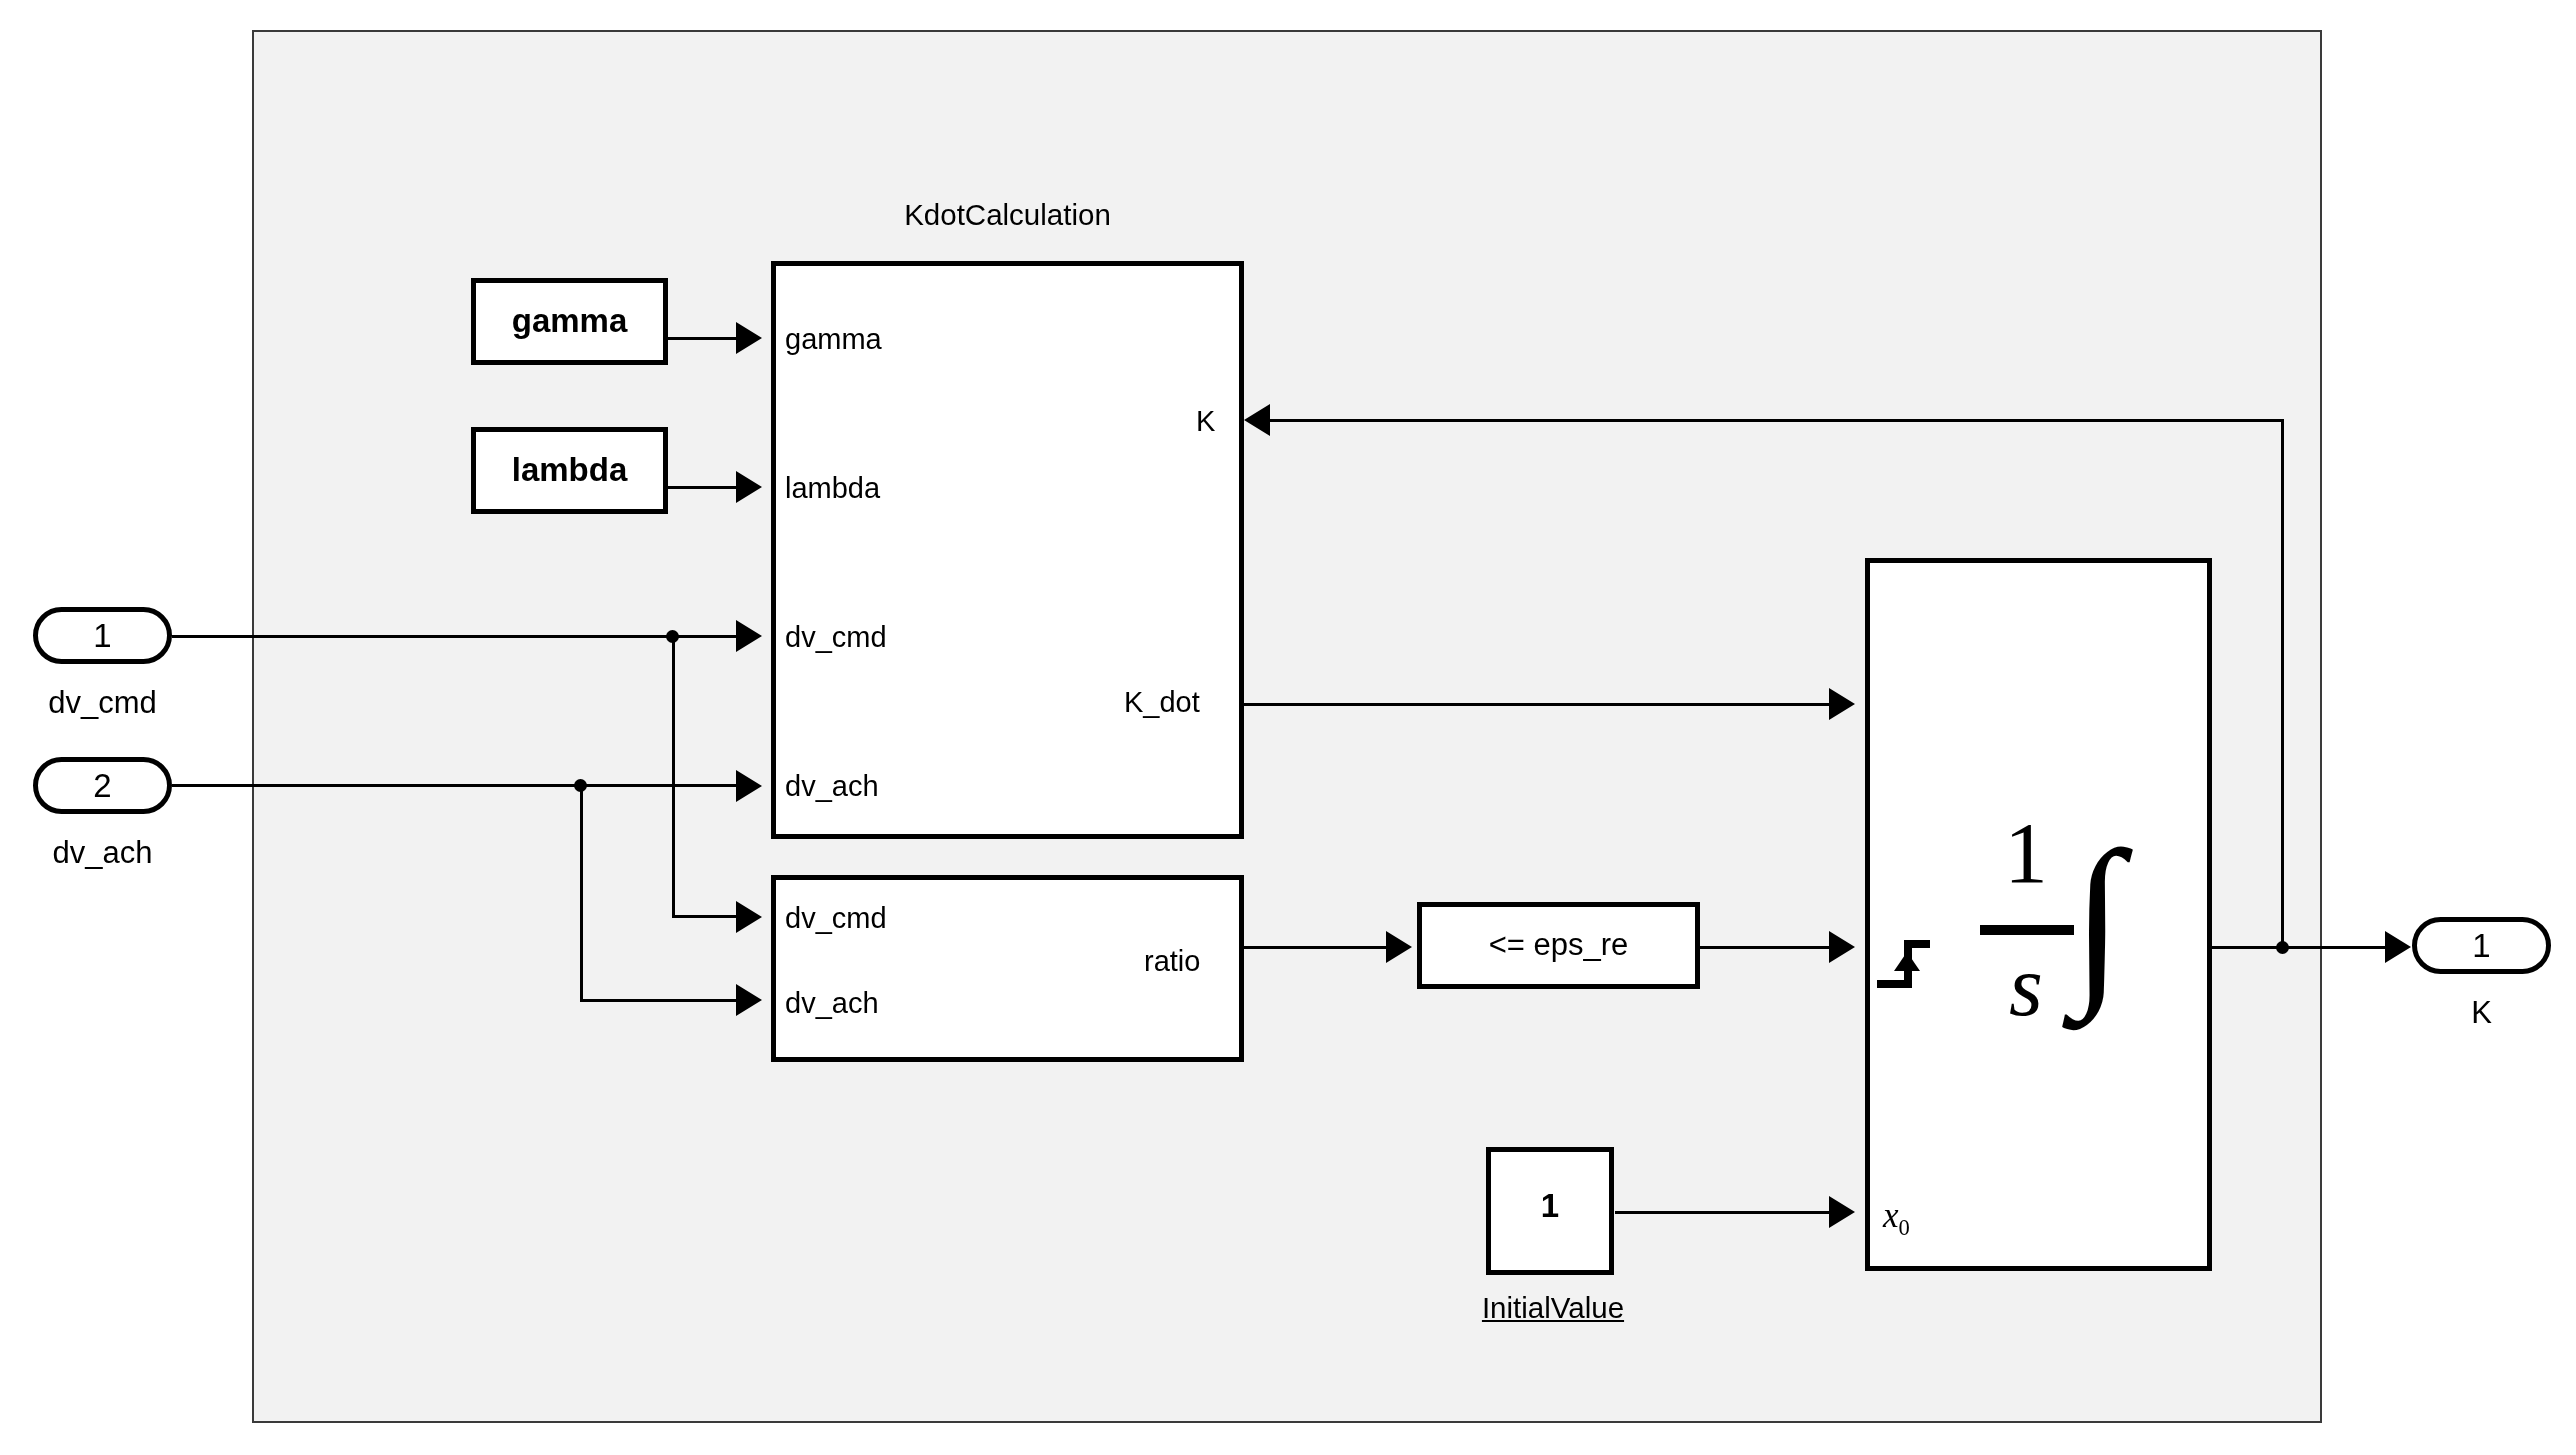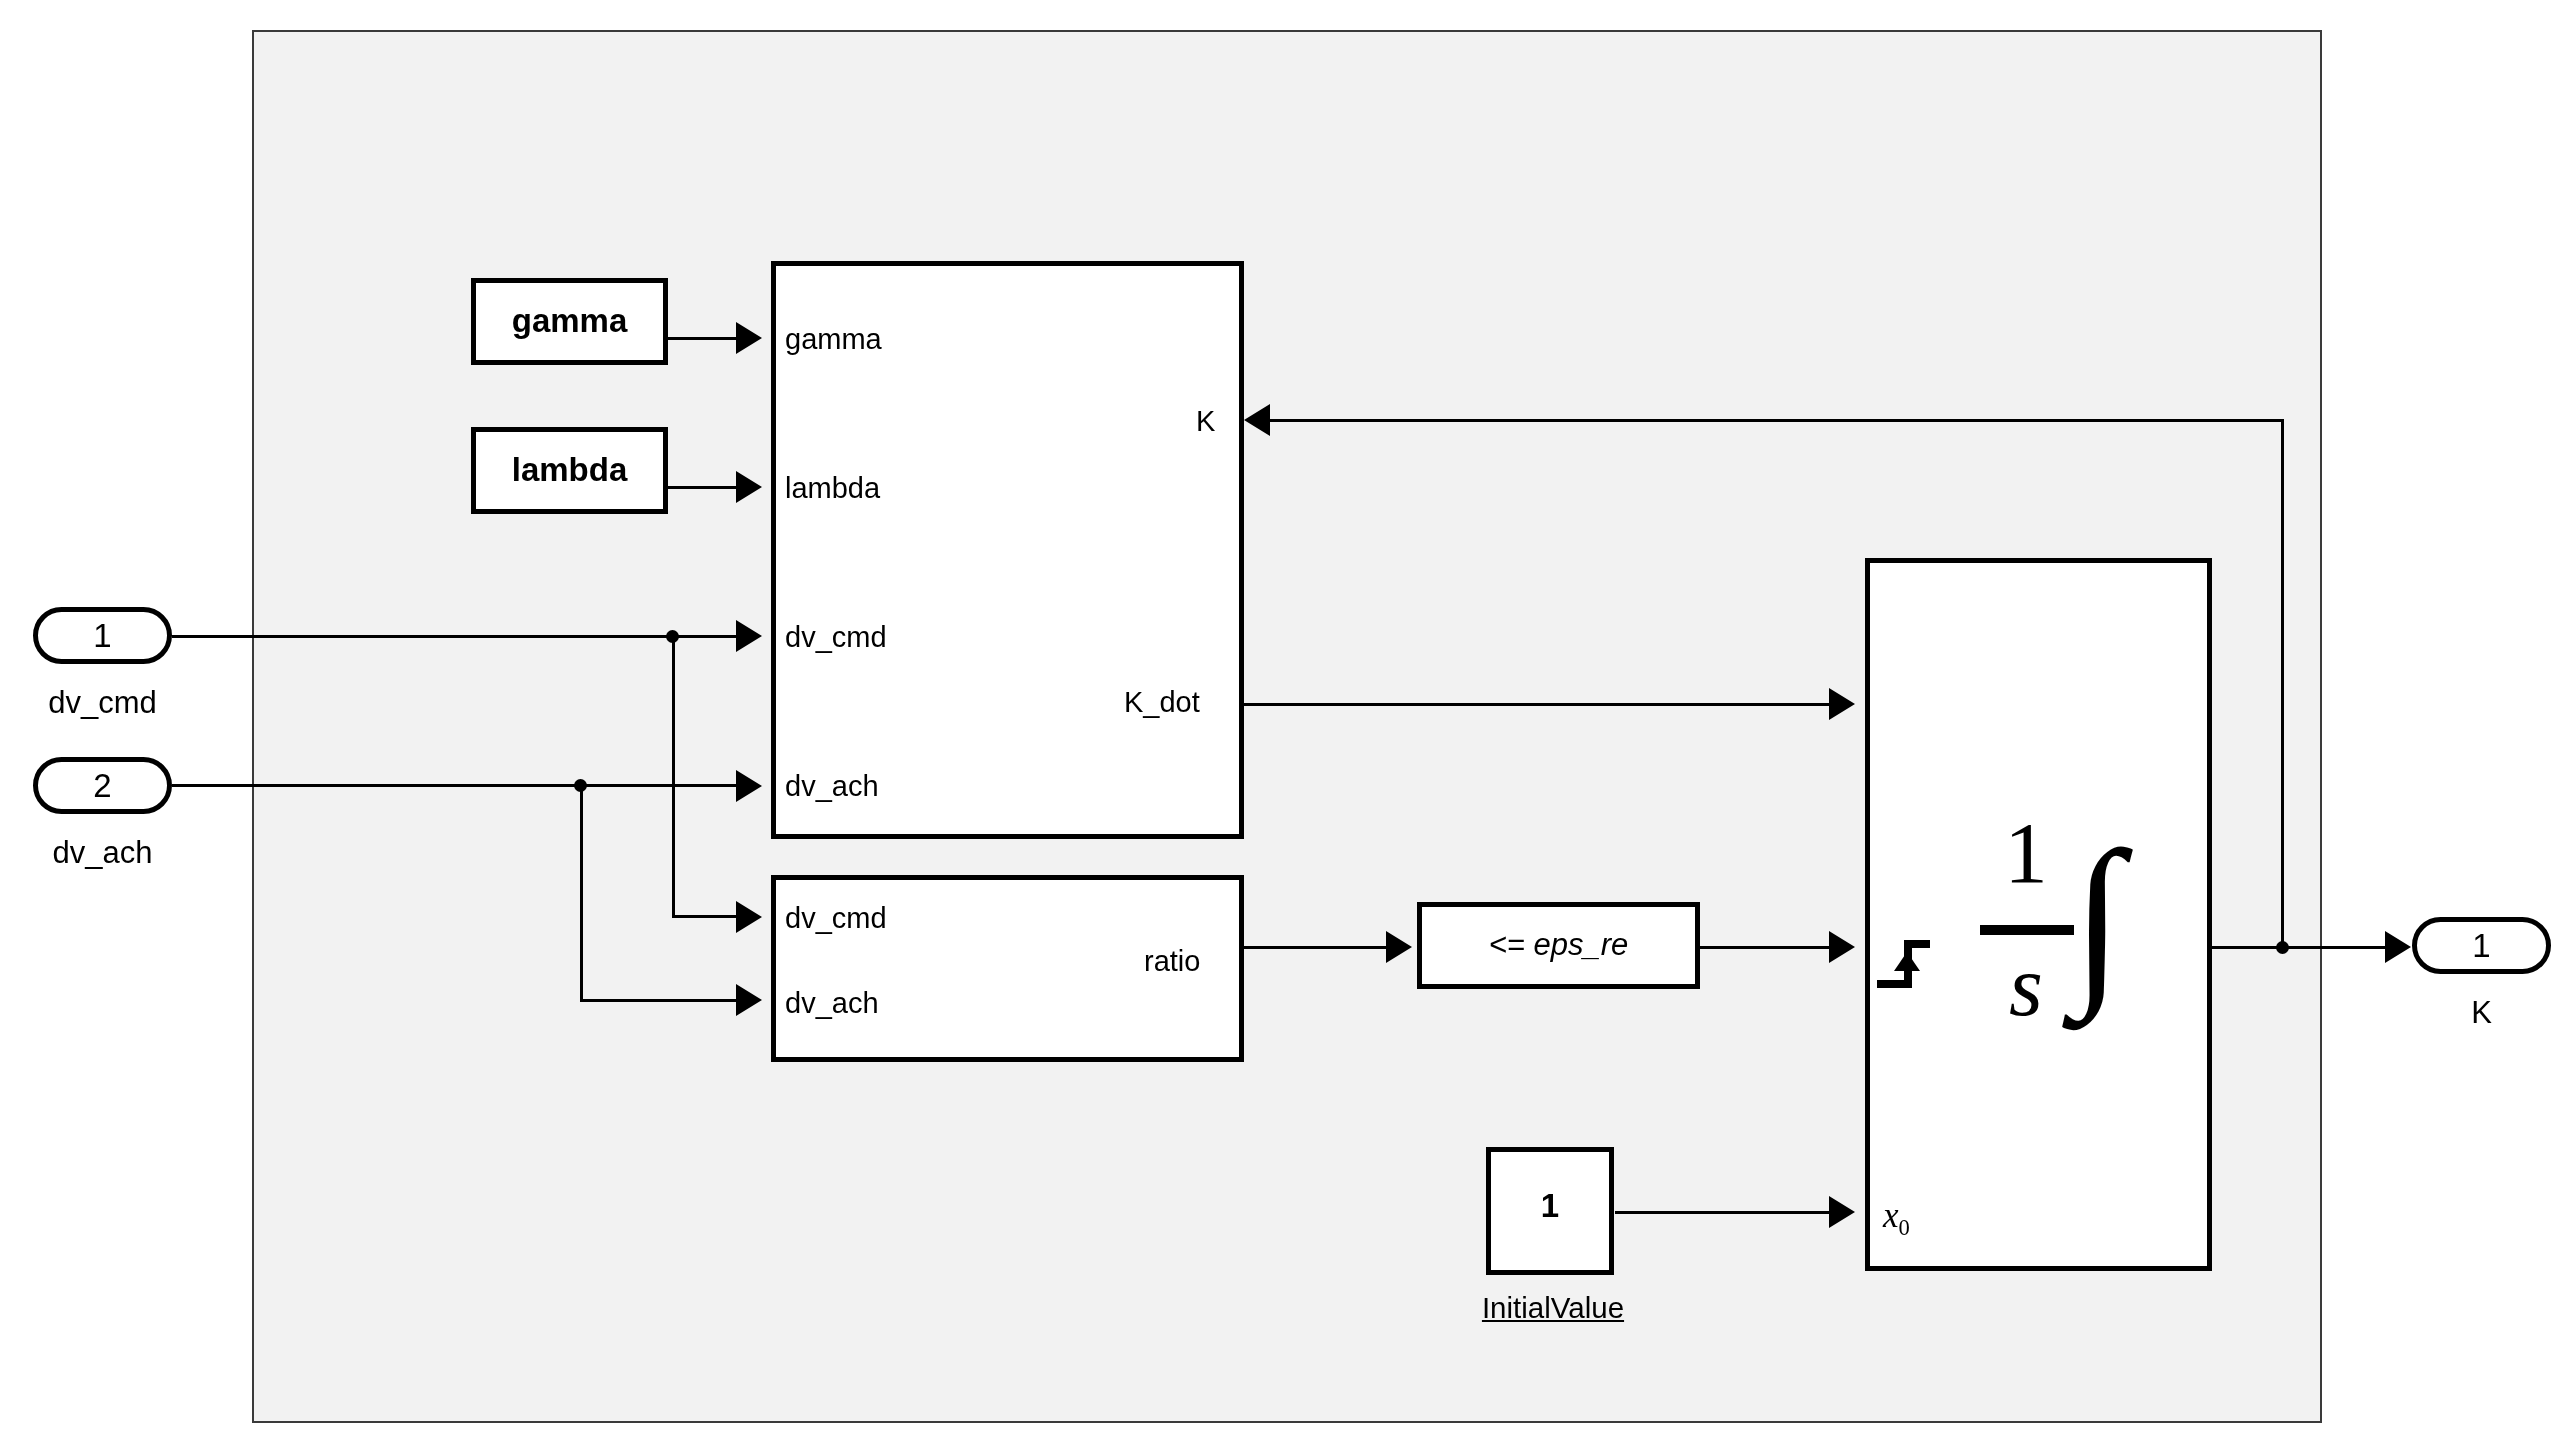--- a/index.html
+++ b/index.html
@@ -111,36 +111,37 @@
   </div>
   <div class="port-caption" style="left:33px;top:835px;width:139px;">dv_ach</div>
 
   <div class="blk" style="left:471px;top:278px;width:197px;height:87px;"></div>
   <div class="blk-label bold" style="left:471px;top:302px;width:197px;text-align:center;">gamma</div>
 
   <div class="blk" style="left:471px;top:427px;width:197px;height:87px;"></div>
   <div class="blk-label bold" style="left:471px;top:451px;width:197px;text-align:center;">lambda</div>
 
   <div class="blk" style="left:771px;top:261px;width:473px;height:578px;"></div>
+  <div class="caption" style="left:771px;top:198px;width:473px;">KdotCalculation</div>
 
   <div class="blk-label" style="left:785px;top:323px;">gamma</div>
   <div class="blk-label" style="left:785px;top:472px;">lambda</div>
   <div class="blk-label" style="left:785px;top:621px;">dv_cmd</div>
   <div class="blk-label" style="left:785px;top:770px;">dv_ach</div>
   <div class="blk-label" style="left:1196px;top:405px;">K</div>
   <div class="blk-label" style="left:1124px;top:686px;">K_dot</div>
 
   <div class="blk" style="left:771px;top:875px;width:473px;height:187px;"></div>
 
   <div class="blk-label" style="left:785px;top:902px;">dv_cmd</div>
   <div class="blk-label" style="left:785px;top:987px;">dv_ach</div>
   <div class="blk-label" style="left:1144px;top:945px;">ratio</div>
 
   <div class="blk" style="left:1417px;top:902px;width:283px;height:87px;"></div>
-  <div class="blk-label" style="left:1417px;top:927px;width:283px;text-align:center;font-size:31px;font-style:italic;">&lt;= eps_re</div>
+  <div class="blk-label" style="left:1417px;top:927px;width:283px;text-align:center;font-size:31px;">&lt;= eps_re</div>
 
   <div class="blk" style="left:1486px;top:1147px;width:128px;height:128px;"></div>
   <div class="blk-label bold" style="left:1486px;top:1187px;width:128px;text-align:center;">1</div>
   <div class="caption" style="left:1423px;top:1291px;width:260px;text-decoration:underline;">InitialValue</div>
 
   <div class="blk" style="left:1865px;top:558px;width:347px;height:713px;"></div>
 
   <div id="integrator-symbol">
     <div class="int-num">1</div>
     <div class="int-bar"></div>

